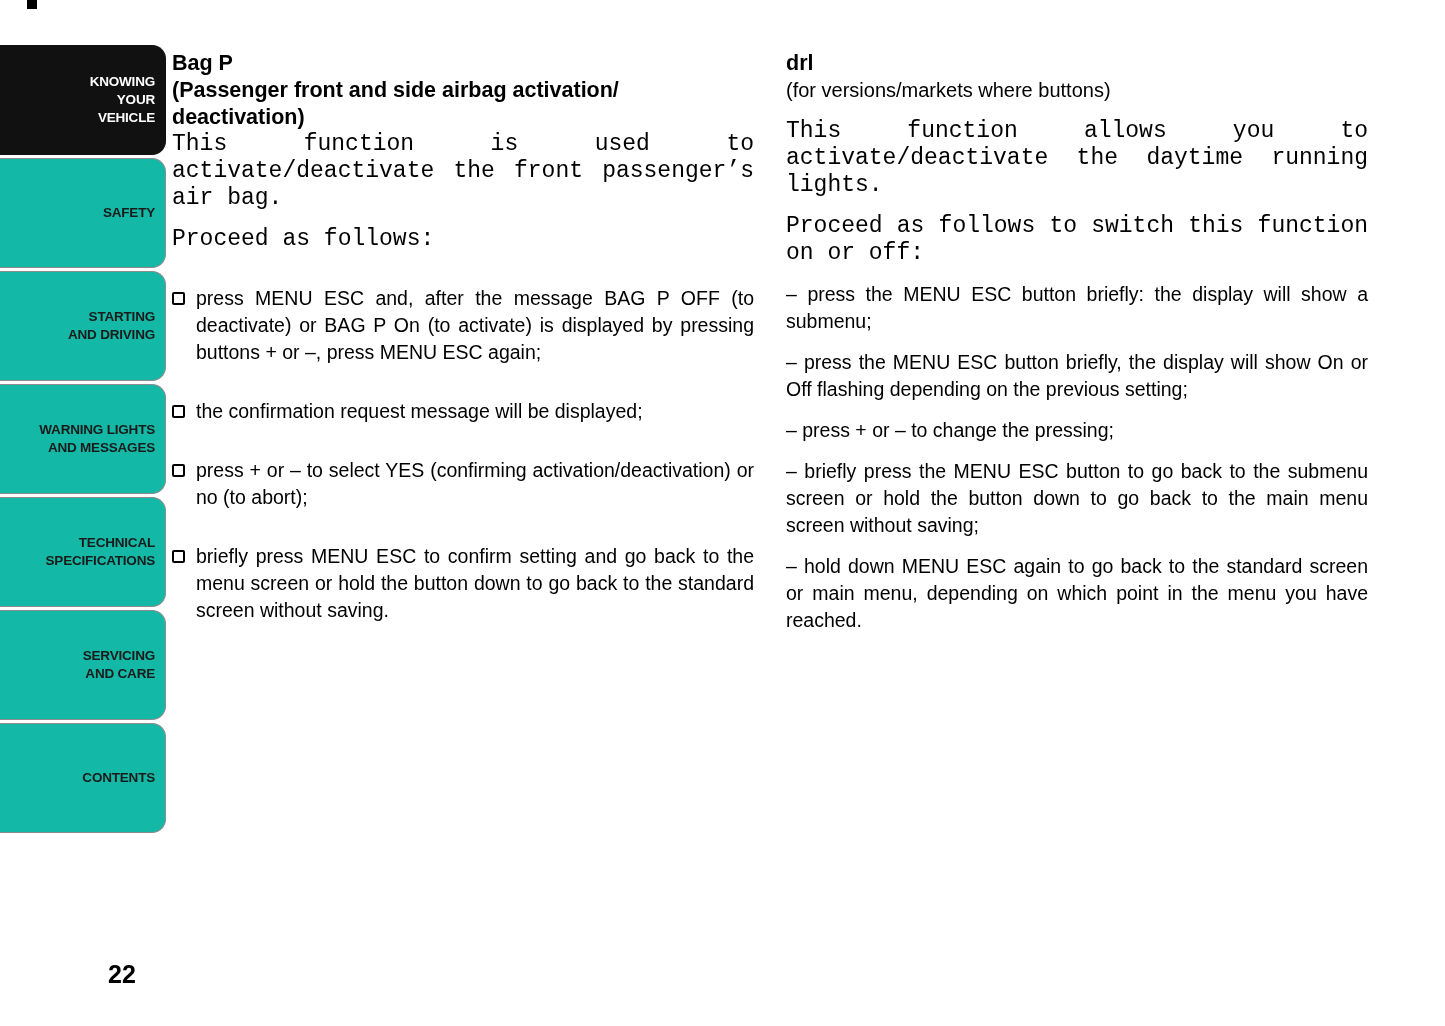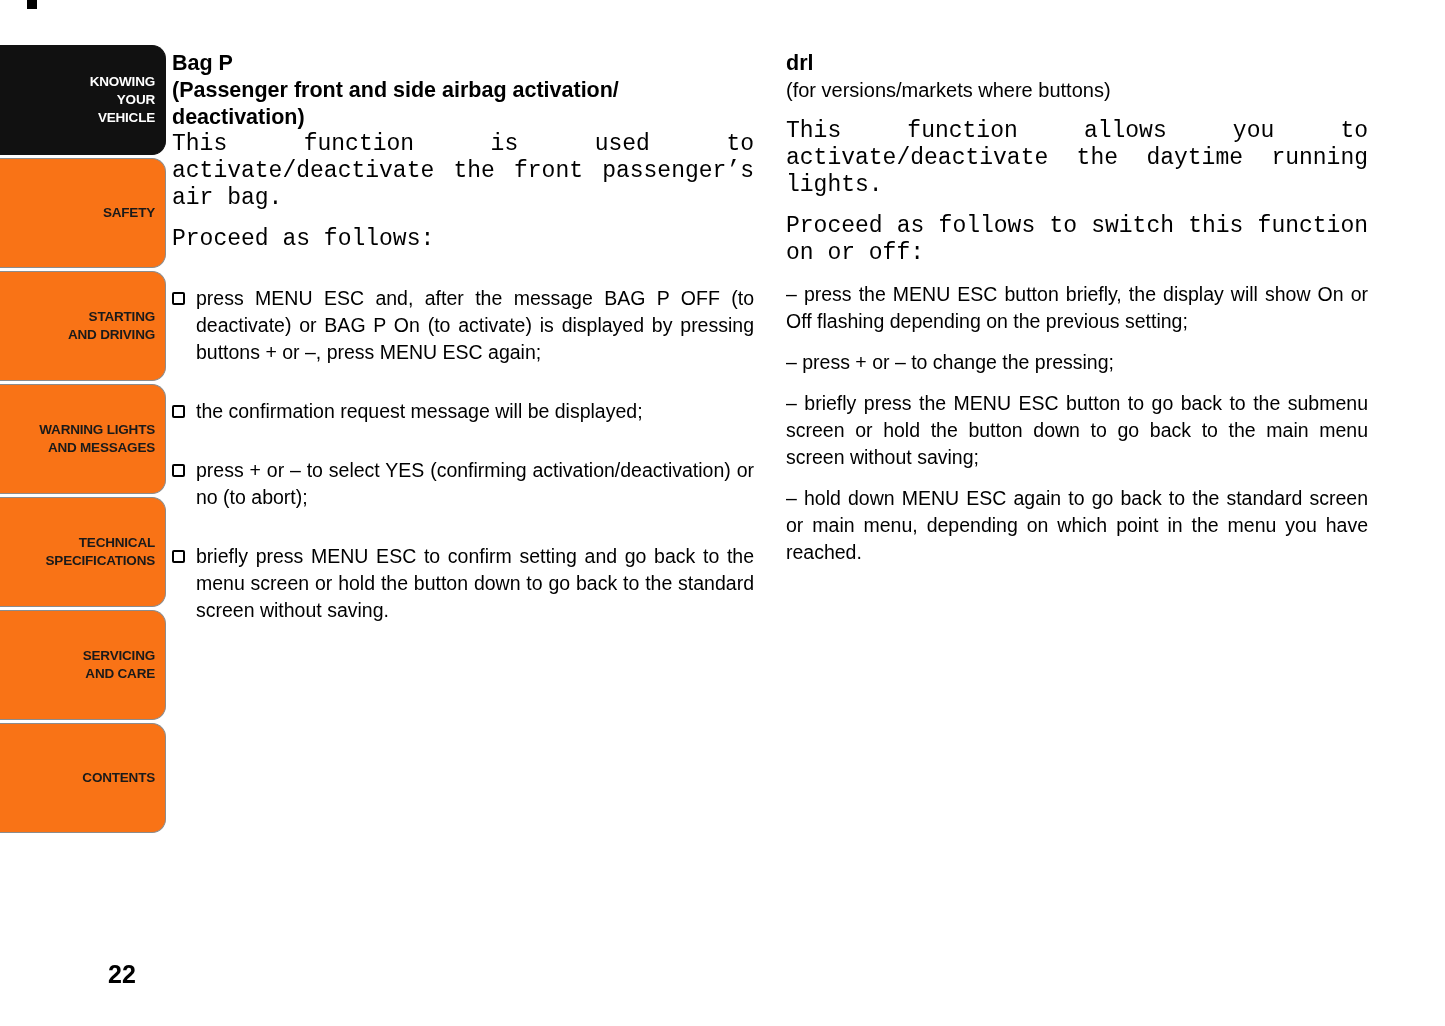--- a/index.html
+++ b/index.html
@@ -22,21 +22,21 @@
 
   
   .sidebar {
     position: absolute;
     left: 0; top: 45px;
     width: 166px;
   }
   .tab {
     height: 110px;
     margin-bottom: 3px;
-    background: #f97316;
+    background: #14b8a6;
     border: 1px solid #8c8c8c;
     border-left: none;
     border-radius: 0 14px 14px 0;
     display: flex;
     align-items: center;
     justify-content: flex-end;
     padding: 0 10px 0 8px;
     cursor: pointer;
   }
   .tab-label {
@@ -180,19 +180,20 @@
     </div>
   </section>
 
   <section class="col right">
     <div class="title-line">drl</div>
     <div class="availability-note">(for versions/markets where buttons)</div>
 
     <p class="para">This function allows you to activate/deactivate the daytime running lights.</p>
     <p class="para">Proceed as follows to switch this function on or off:</p>
 
+    <p class="step">– press the MENU ESC button briefly: the display will show a submenu;</p>
     <p class="step">– press the MENU ESC button briefly, the display will show On or Off flashing depending on the previous setting;</p>
     <p class="step">– press + or – to change the pressing;</p>
     <p class="step">– briefly press the MENU ESC button to go back to the submenu screen or hold the button down to go back to the main menu screen without saving;</p>
     <p class="step">– hold down MENU ESC again to go back to the standard screen or main menu, depending on which point in the menu you have reached.</p>
   </section>
 
 </main>
 
 </body></html>

